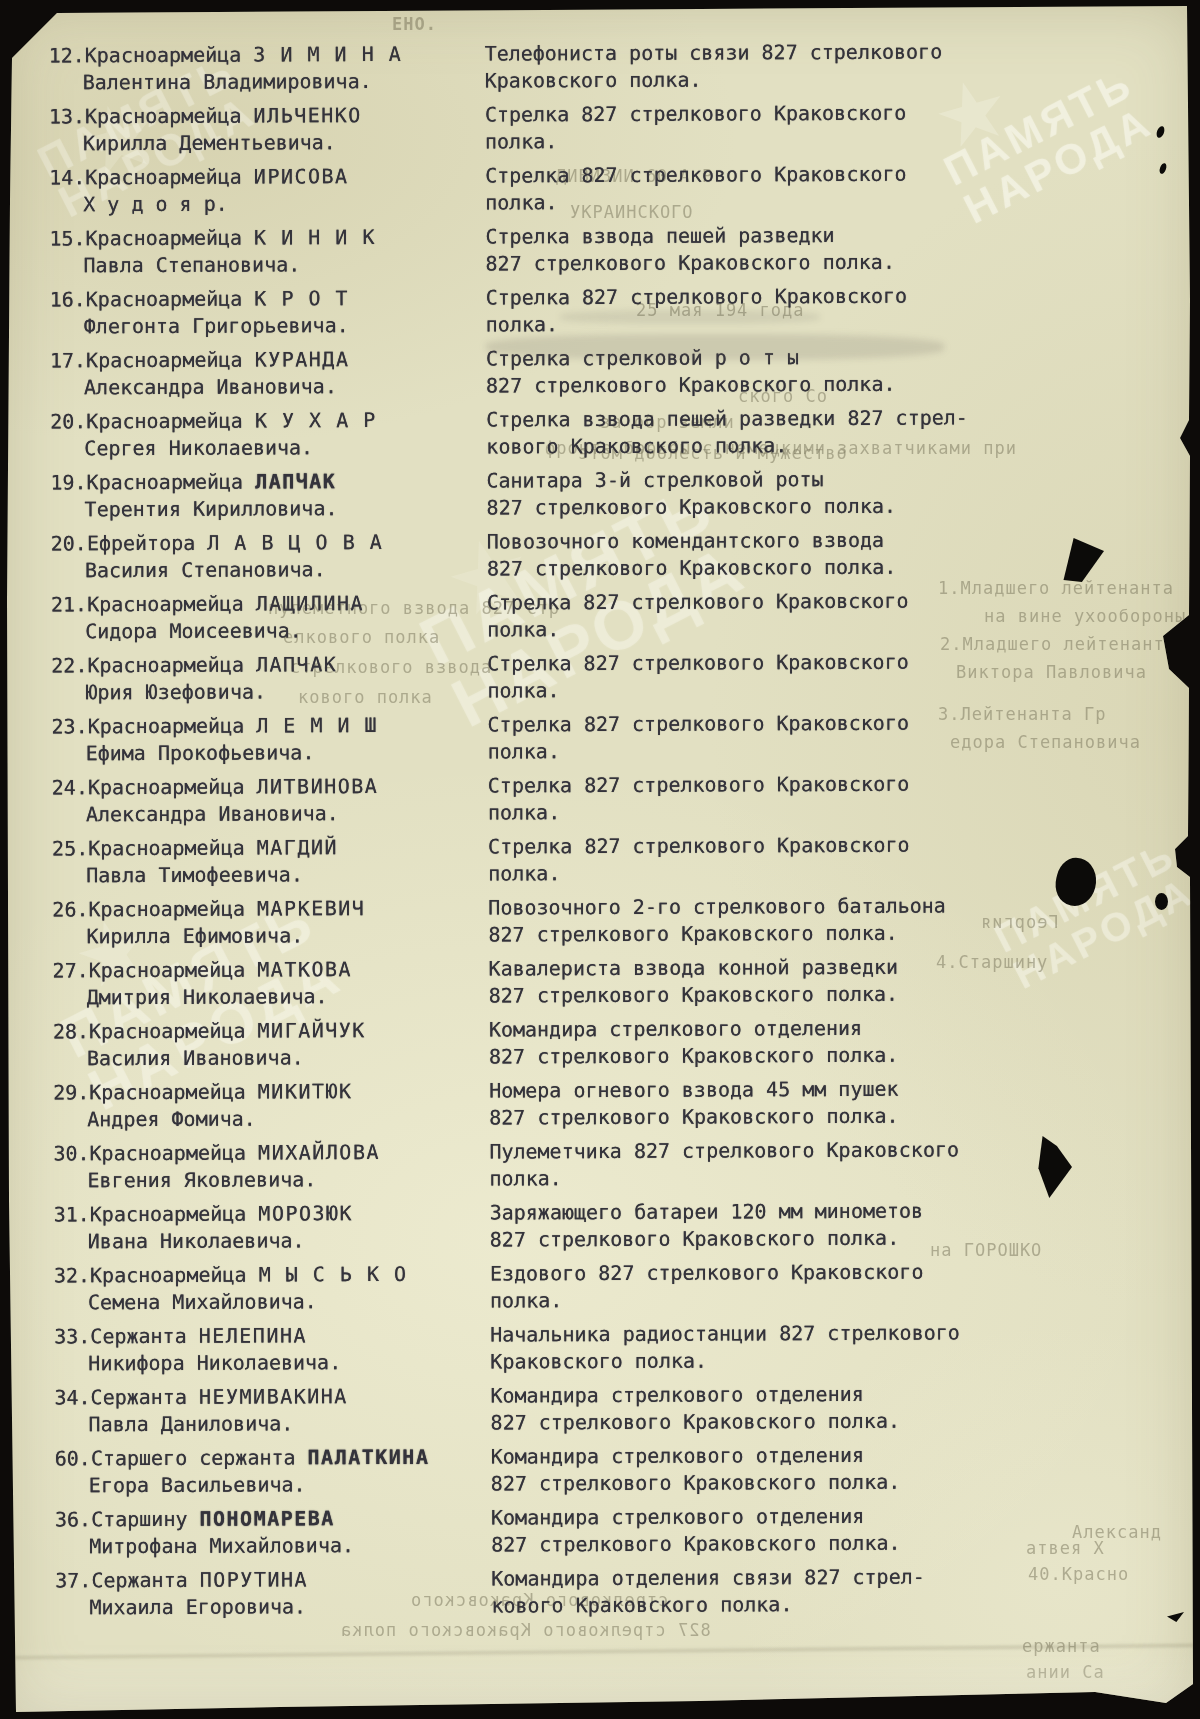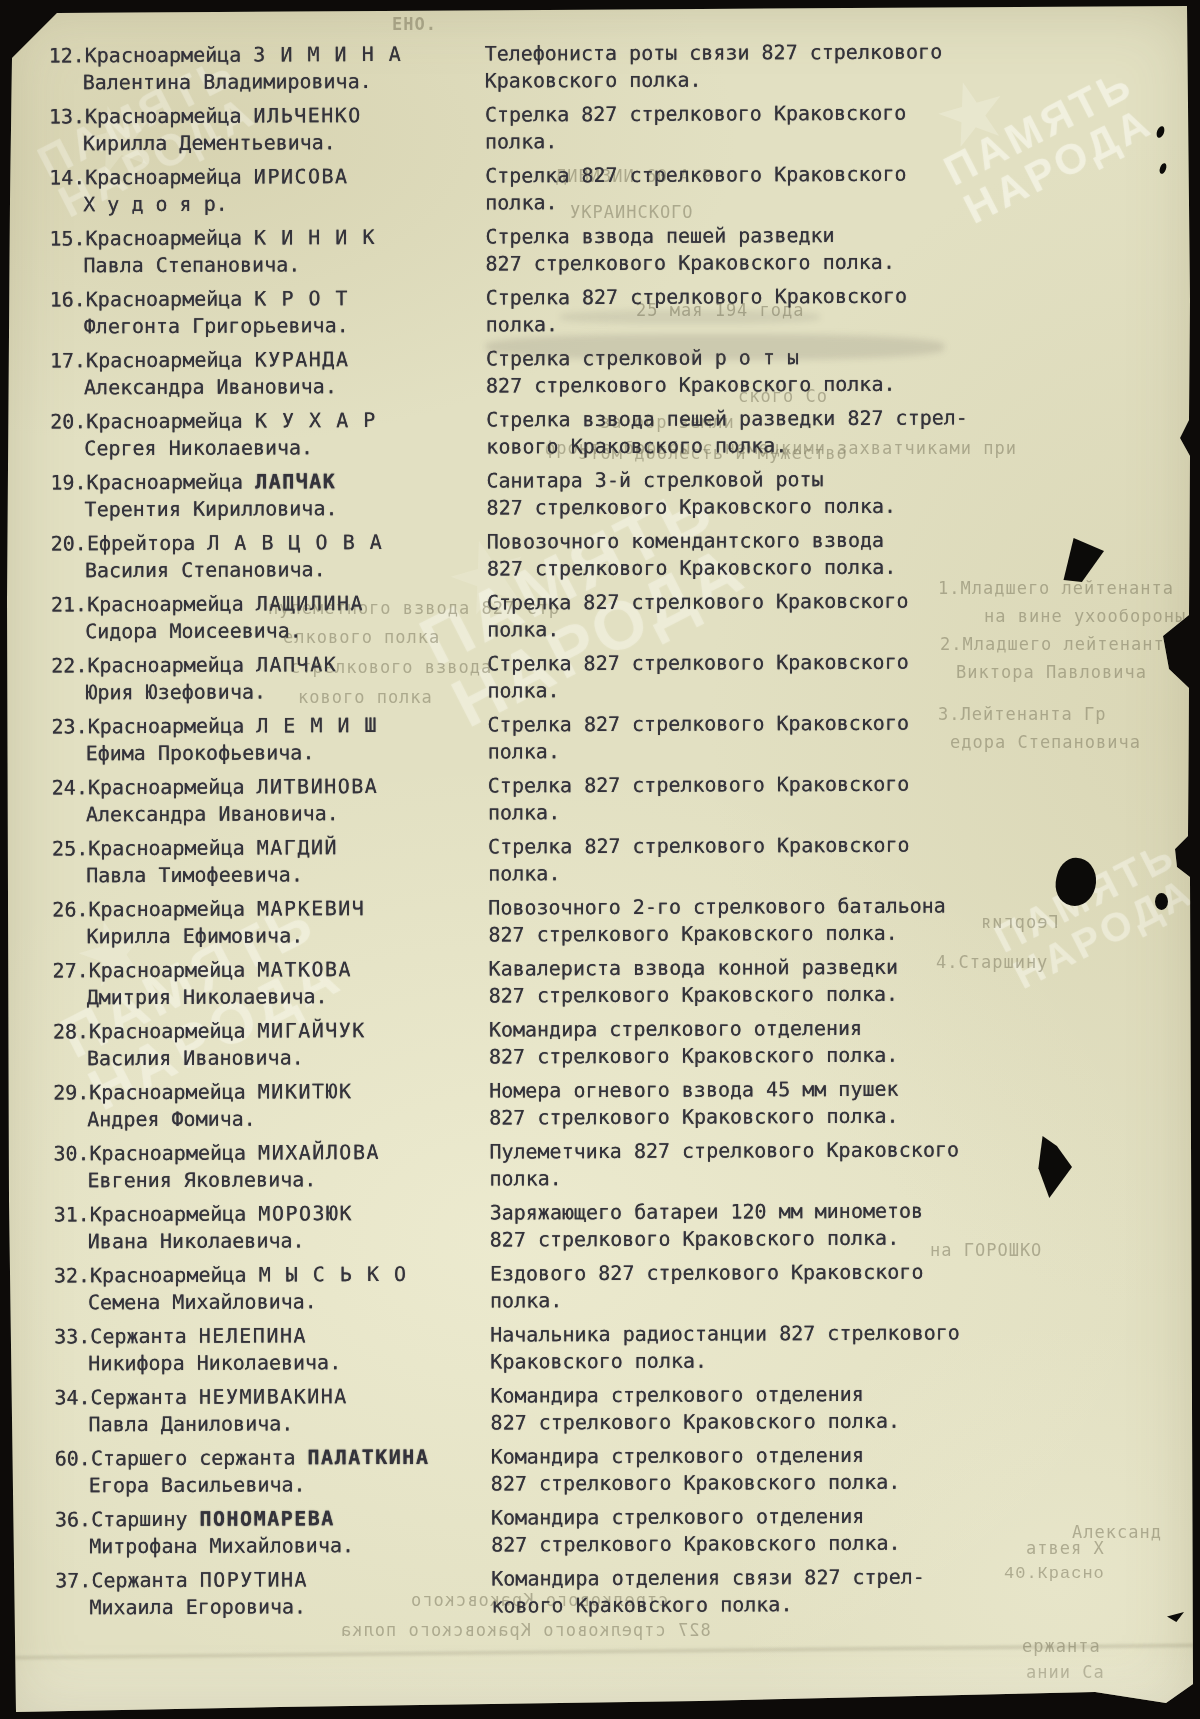--- a/index.html
+++ b/index.html
@@ -74,21 +74,21 @@
   .g3{left:570px;top:194px;margin-top:8px;}  .g4{left:636px;top:300px;}
   .g5{left:738px;top:386px;}  .g6{left:600px;top:412px;}
   .g7{left:545px;top:438px;}  .g8{left:578px;top:443px;}
   .g9{left:268px;top:598px;}  .g10{left:283px;top:627px;}
   .g11{left:290px;top:657px;} .g12{left:298px;top:687px;}
   .g13{left:938px;top:578px;} .g14{left:984px;top:606px;}
   .g15{left:940px;top:634px;} .g16{left:956px;top:662px;}
   .g17{left:938px;top:704px;} .g18{left:950px;top:732px;text-align:center;}
   .g19{left:936px;top:952px;} .g20{left:980px;top:912px;transform:scaleX(-1);}
   .g21{left:930px;top:1240px;}.g22{left:1026px;top:1538px;}
-  .g23{left:1004px;top:1564px;font-family:Liberation Mono, monospace;}.g24{left:1036px;top:1522px;margin-left:36px;}
+  .g23{left:1028px;top:1564px;}.g24{left:1036px;top:1522px;margin-left:36px;}
   .g25{left:1022px;top:1636px;}.g26{left:1026px;top:1662px;}
   .g27{left:340px;top:1620px;transform:scaleX(-1);}
   .g28{left:410px;top:1590px;transform:scaleX(-1);}
   
   .entries{
     position:absolute;left:52px;top:40px;right:20px;
     transform:rotate(-0.25deg);
     color:#34333b;font-size:20px;line-height:27px;
     text-shadow:0 0 .7px rgba(44,43,52,.85);
   }

